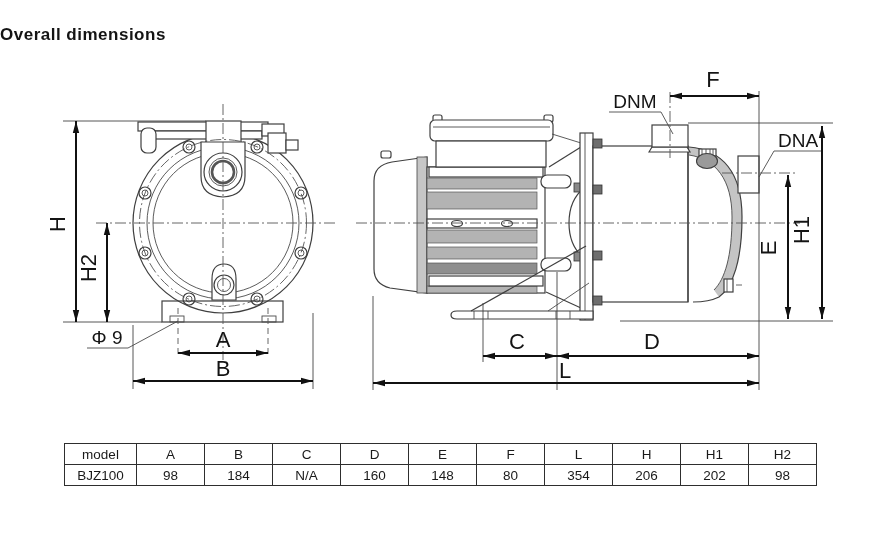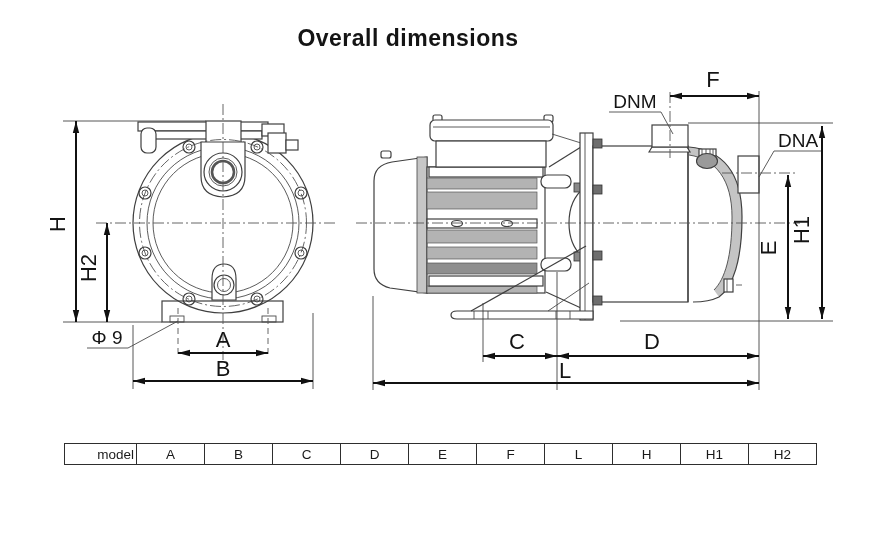--- a/index.html
+++ b/index.html
@@ -1,26 +1,26 @@
 <!DOCTYPE html>
 <html><head>
 <meta charset="utf-8">
 <style>
   html,body{margin:0;padding:0;background:#ffffff;}
   #stage{position:relative;width:874px;height:560px;background:#fff;overflow:hidden;
          font-family:"Liberation Sans",sans-serif;color:#111;}
-  #title{position:absolute;left:0;top:25px;width:816px;text-align:center;
-         font-size:23px;font-weight:bold;letter-spacing:.5px;color:#141414;}
+  #title{position:absolute;left:0;top:25px;width:816px;
+         font-size:17px;font-weight:bold;letter-spacing:.5px;color:#141414;}
   #drawing{position:absolute;left:0;top:0;}
   
   #dim-table{position:absolute;left:64px;top:443px;border-collapse:collapse;
              table-layout:fixed;font-size:13.5px;color:#1a1a1a;}
   #dim-table td,#dim-table th{border:1.6px solid #2e2e2e;height:20px;padding:0 2px;
              text-align:center;font-weight:normal;overflow:hidden;white-space:nowrap;}
-  #dim-table .mcol{text-align:right;}
+  #dim-table .mcol{text-align:center;}
   
   .ln{stroke:#3f3f3f;stroke-width:1.2;fill:none;}
   .lnt{stroke:#4a4a4a;stroke-width:0.9;fill:none;}
   .wht{fill:#ffffff;stroke:#3f3f3f;stroke-width:1.2;}
   .ext{stroke:#444;stroke-width:0.9;fill:none;}
   .cl{stroke:#555;stroke-width:0.9;fill:none;stroke-dasharray:11 3 2 3;}
   .dsh{stroke:#555;stroke-width:0.9;fill:none;stroke-dasharray:6 4;}
   .dim{stroke:#111;stroke-width:2;fill:none;}
   .dimtxt{font-family:"Liberation Sans",sans-serif;font-size:22px;fill:#141414;}
   .dimtxt2{font-family:"Liberation Sans",sans-serif;font-size:19px;fill:#141414;}
@@ -309,15 +309,28 @@
         <th>B</th>
         <th>C</th>
         <th>D</th>
         <th>E</th>
         <th>F</th>
         <th>L</th>
         <th>H</th>
         <th>H1</th>
         <th>H2</th>
       </tr>
+      <tr>
+        <td class="mcol">BJZ100</td>
+        <td>98</td>
+        <td>184</td>
+        <td>N/A</td>
+        <td>160</td>
+        <td>148</td>
+        <td>80</td>
+        <td>354</td>
+        <td>206</td>
+        <td>202</td>
+        <td>98</td>
+      </tr>
     </tbody>
   </table>
 </div>
 
 </body></html>

